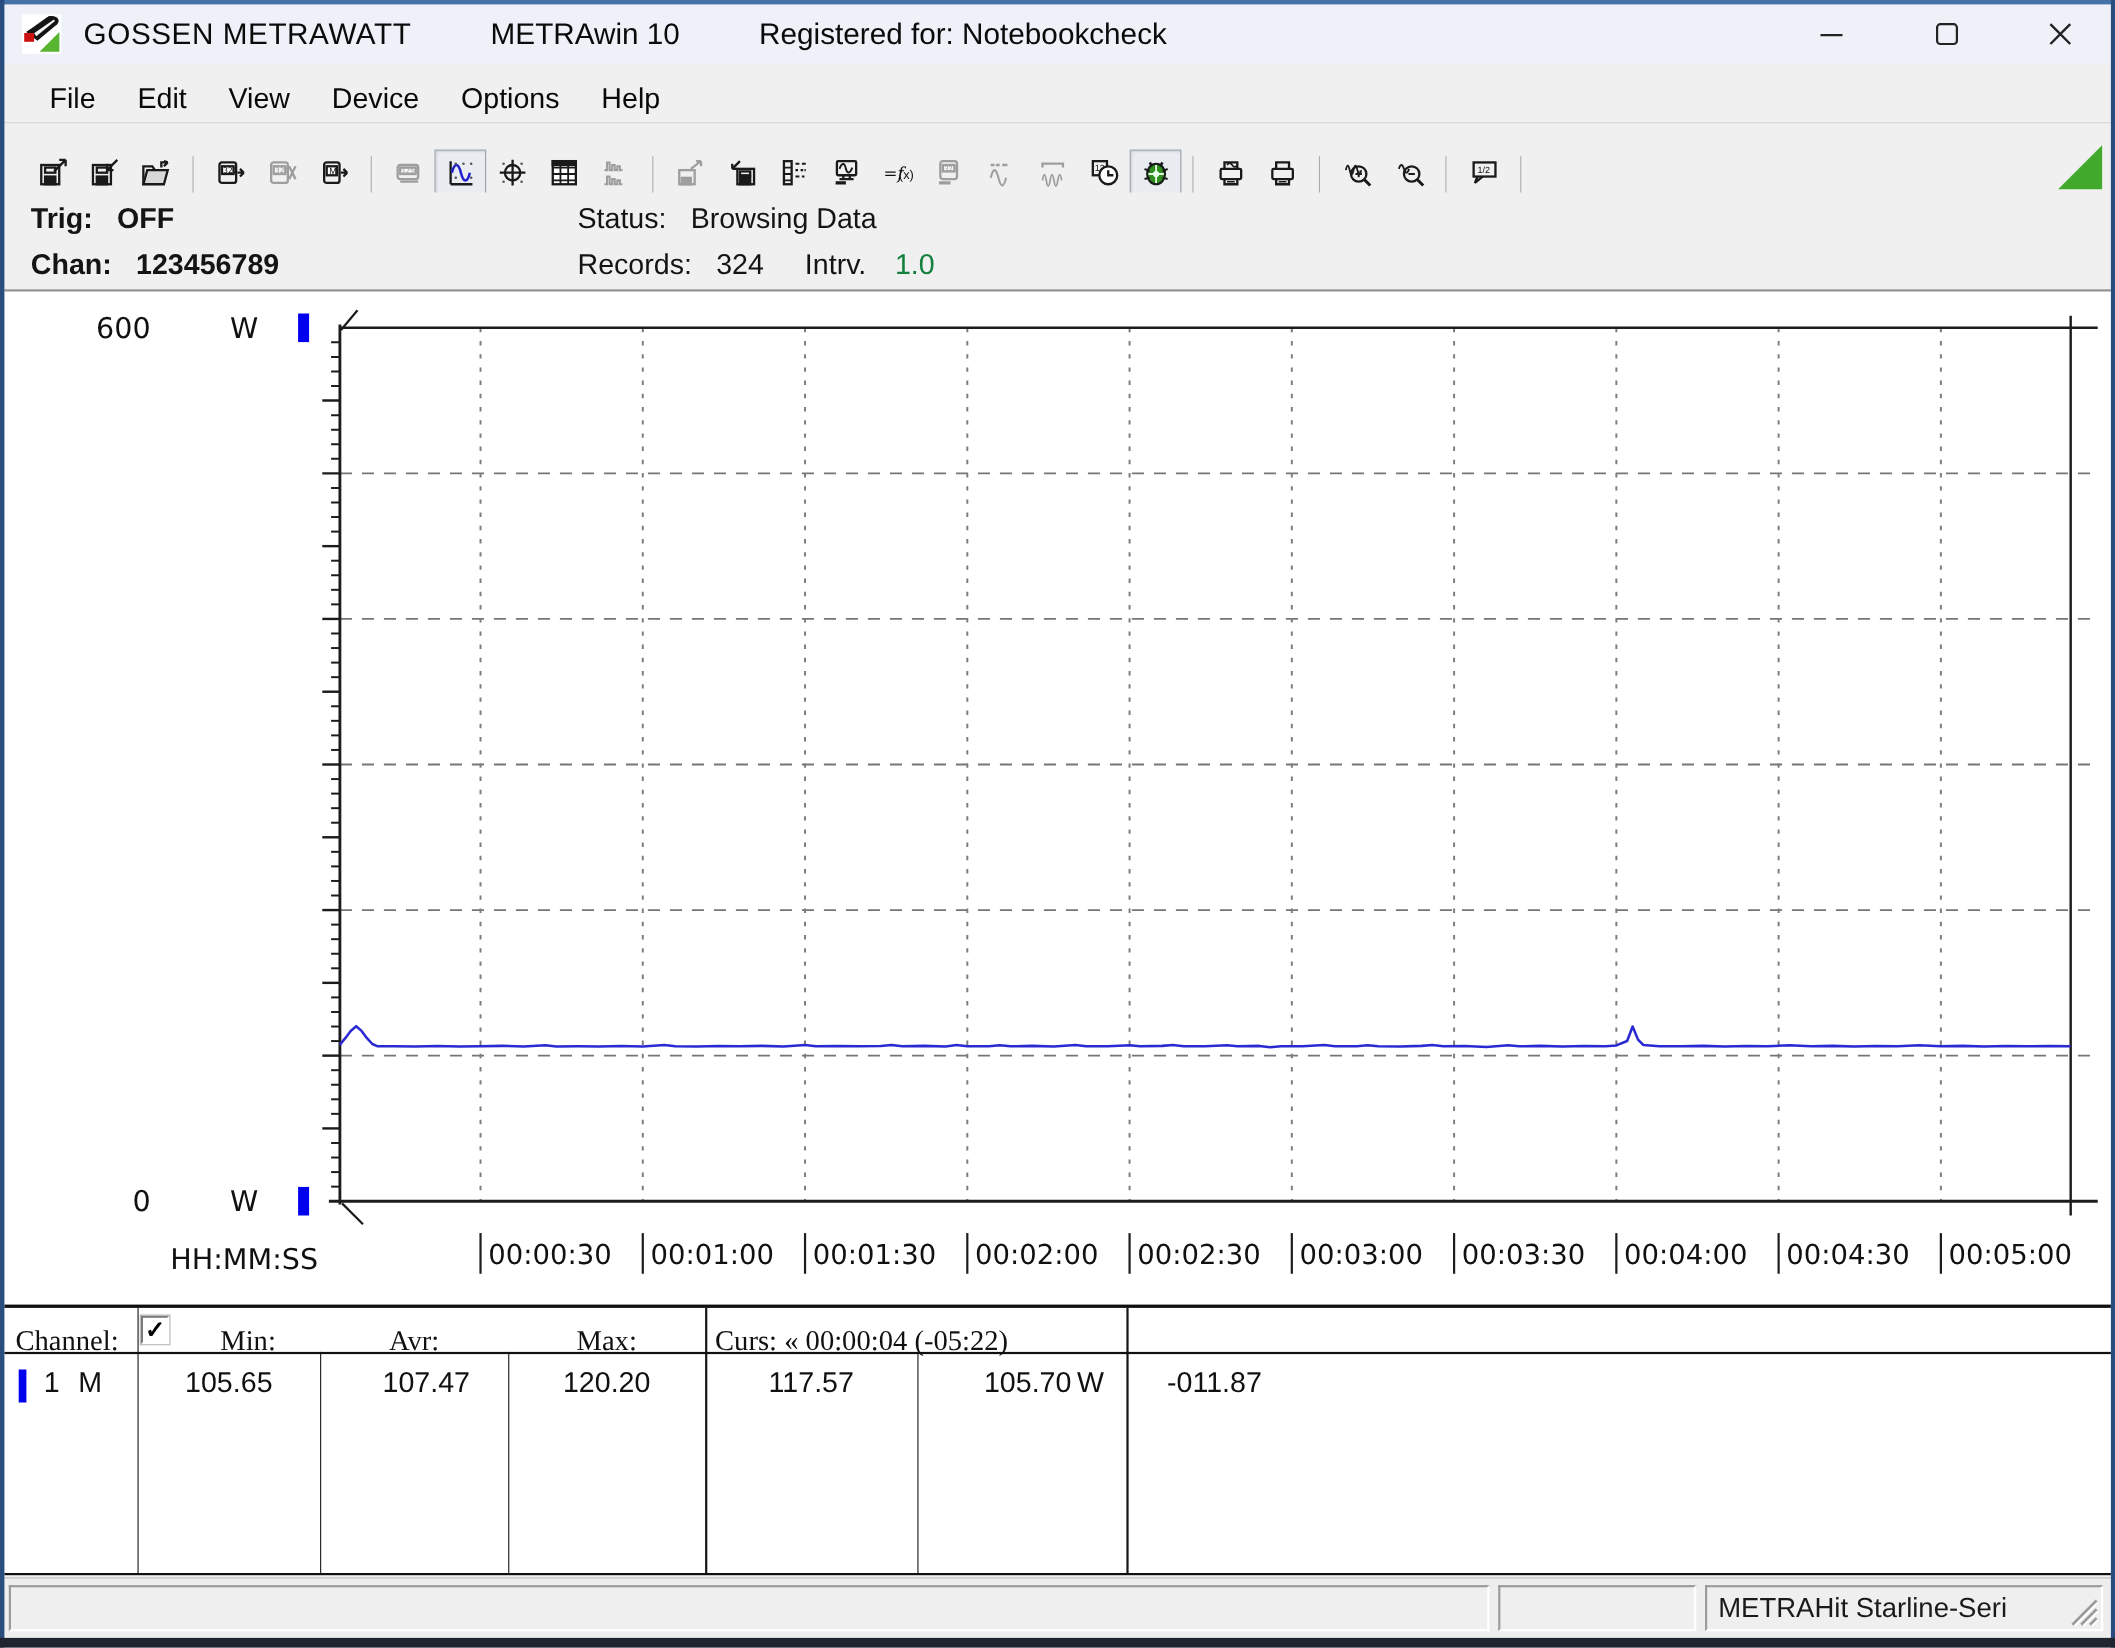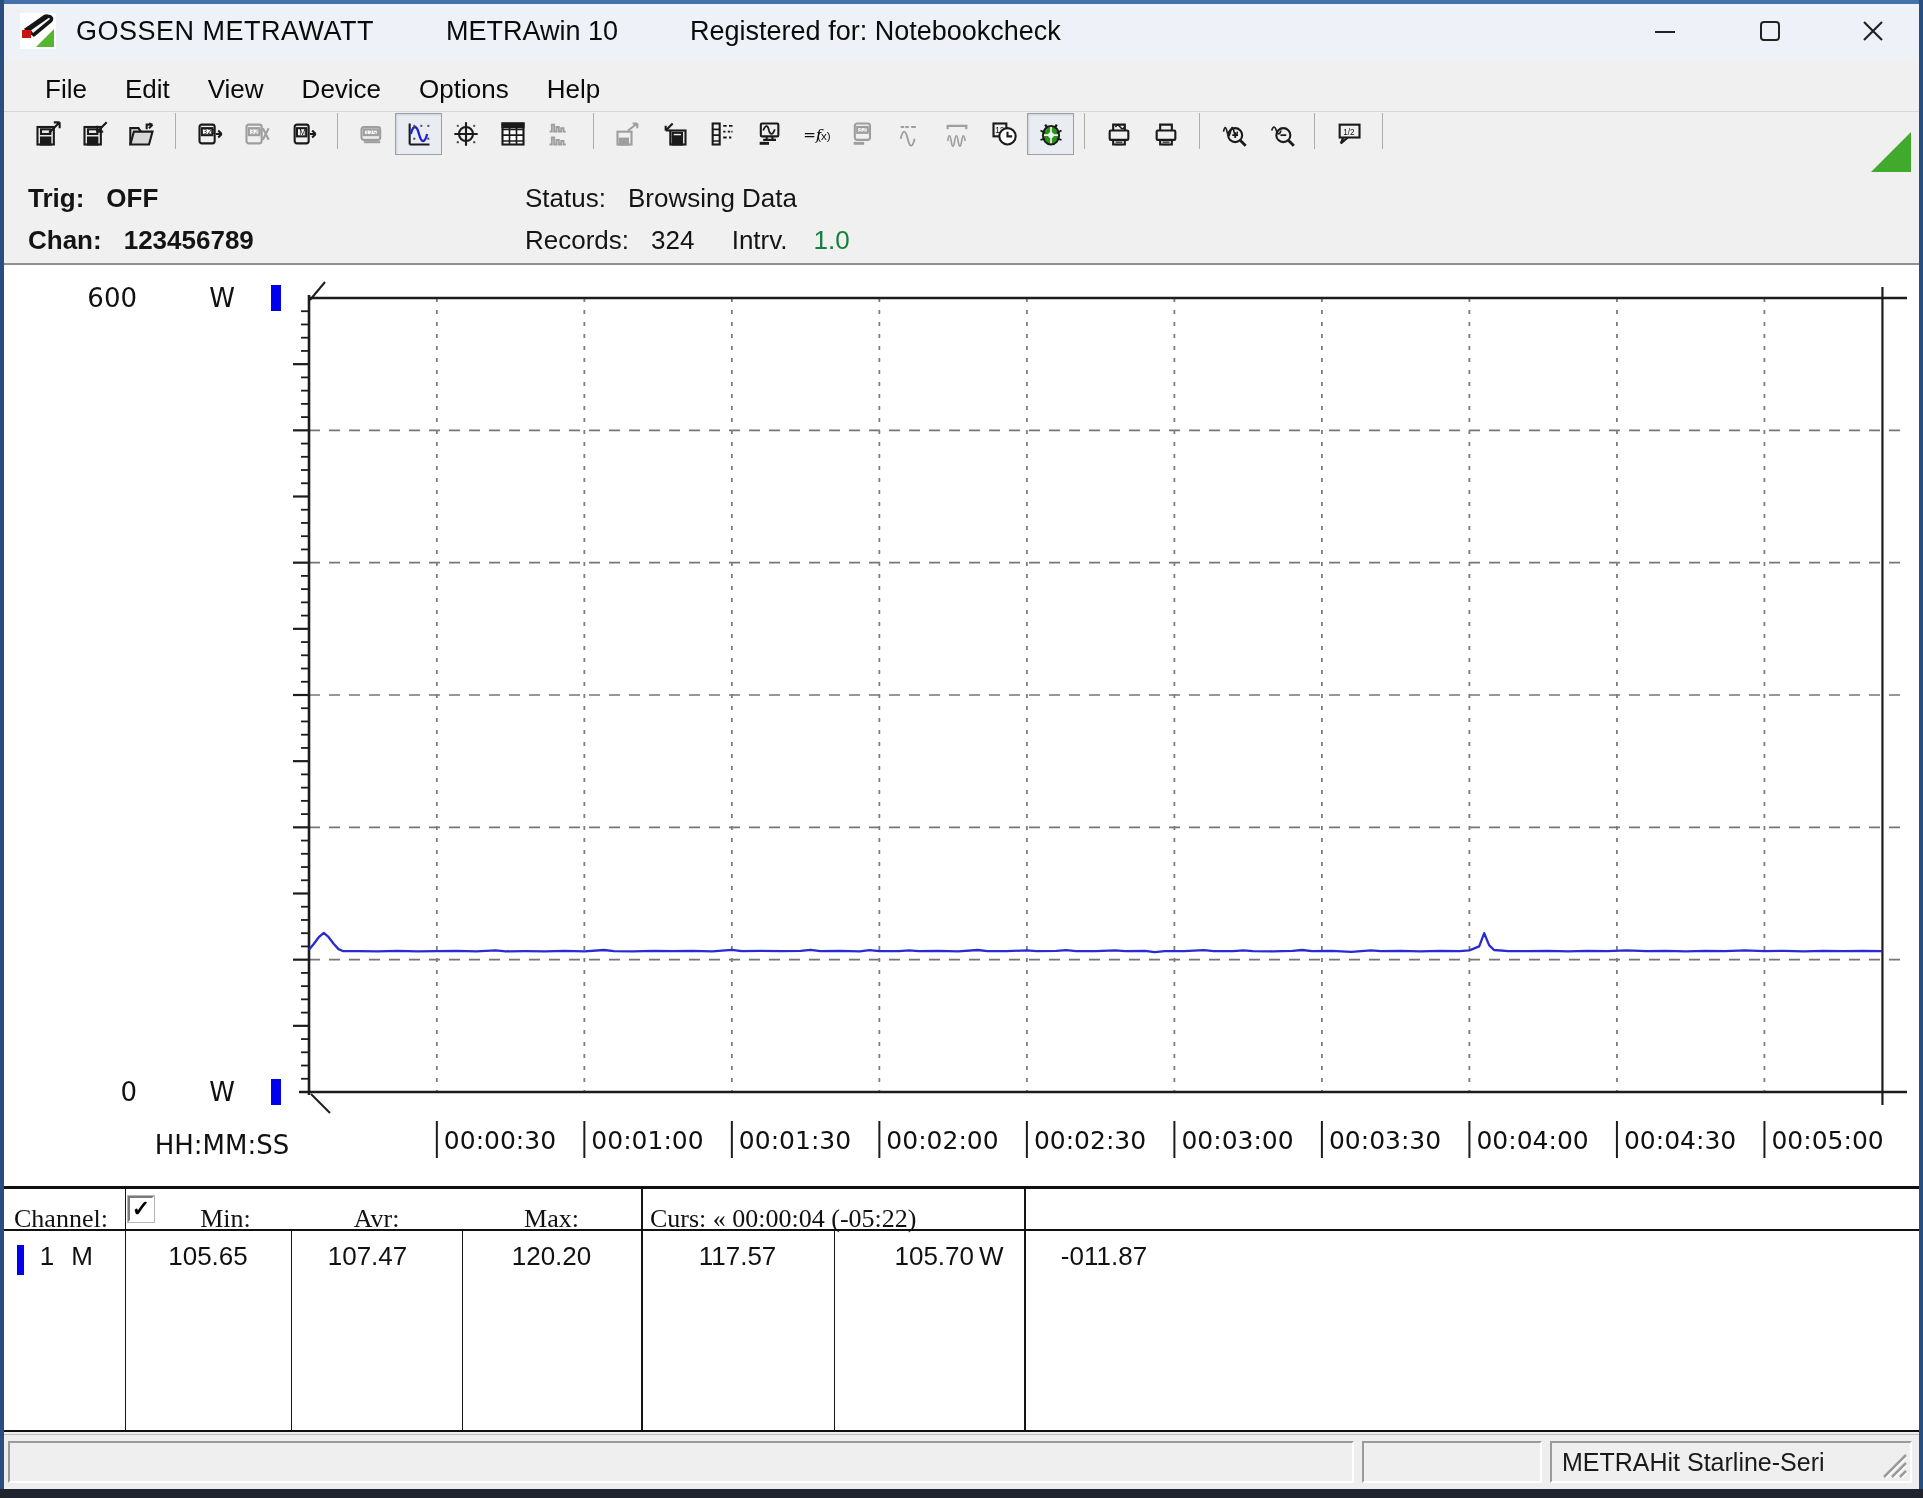--- a/index.html
+++ b/index.html
@@ -34,21 +34,21 @@
     position:absolute; left:4px; right:4px; top:58px; height:54px;
     background:#f0f0f0; display:flex; align-items:flex-end;
     border-bottom:1px solid #d6d6d6; padding-left:22px;
   }
   .menu-item { font-size:26px; padding:6px 19px; color:#0a0a0a; }
 
   
   .toolbar {
     position:absolute; left:4px; right:4px; top:113px; height:66px;
     background:#f0f0f0; border-bottom:1px solid #c9c9c9;
-    display:flex; align-items:flex-start; padding-left:20px;
+    display:flex; align-items:flex-end; padding-left:20px;
   }
   .tb-btn { width:47px; height:42px; display:flex; align-items:center; justify-content:center;
             border:1px solid transparent; background:transparent; }
   .tb-btn svg { width:32px; height:28px; }
   .tb-btn.pressed { border:1px solid #98a0a8; background:#e9edf2; box-shadow: inset 1px 1px 2px rgba(0,0,0,0.12); }
   .tb-btn.disabled svg { opacity:0.38; filter:grayscale(1); }
   .tb-sep { width:1px; height:36px; background:#adadad; margin:0 10px; }
   .tb-grow-triangle {
     position:absolute; right:8px; bottom:6px; width:0; height:0;
     border-right:40px solid #41aa2c; border-top:40px solid transparent;
@@ -559,21 +559,21 @@
   <div class="checkbox">✓</div>
   <div class="th th-center" style="left:156px; width:131px">Min:</div>
   <div class="th th-center" style="left:287px; width:171px">Avr:</div>
   <div class="th th-center" style="left:458px; width:179px">Max:</div>
   <div class="th" style="left:646px">Curs: « 00:00:04 (-05:22)</div>
 
   <div class="chan-marker" style="background:#0000ee"></div>
   <div class="row-cell" style="left:28px;  width:30px">1</div>
   <div class="row-cell" style="left:58px;  width:40px">M</div>
   <div class="row-cell" style="left:121px; width:166px">105.65</div>
-  <div class="row-cell" style="left:278px; width:171px">107.47</div>
+  <div class="row-cell" style="left:298px; width:171px">107.47</div>
   <div class="row-cell" style="left:458px; width:179px">120.20</div>
   <div class="row-cell" style="left:637px; width:193px">117.57</div>
   <div class="row-cell" style="left:830px; width:140px; text-align:right">105.70</div>
   <div class="row-cell" style="left:975px; width:40px; text-align:left">W</div>
   <div class="row-cell" style="left:1020px; width:160px">-011.87</div>
 </div>
 
 <div class="statusbar">
   <div class="sb-panel sb-1"></div>
   <div class="sb-panel sb-2"></div>

